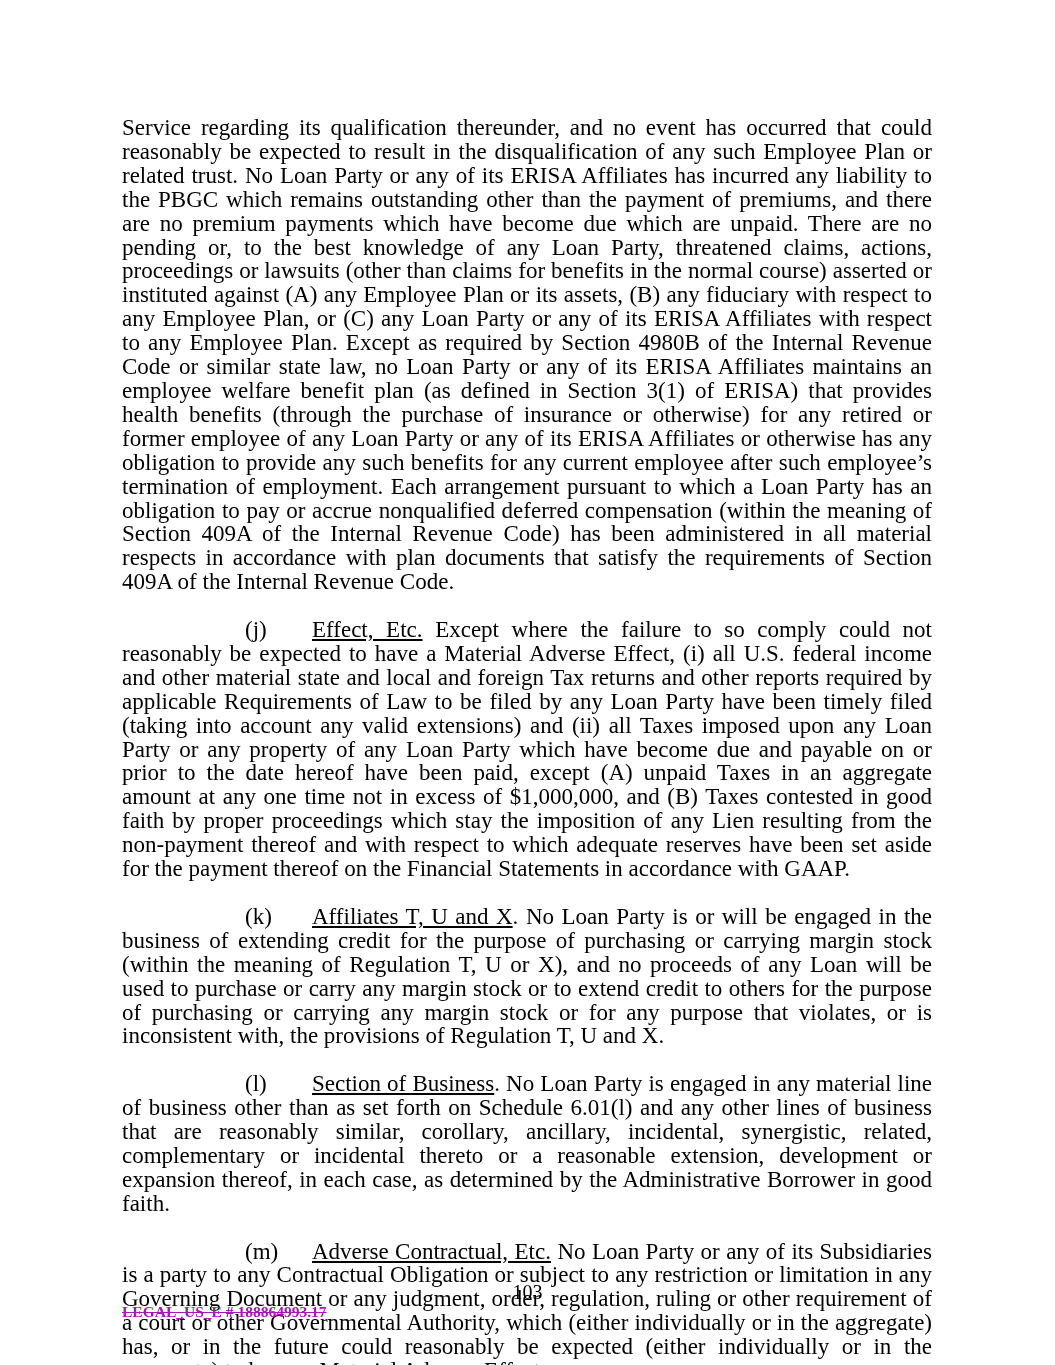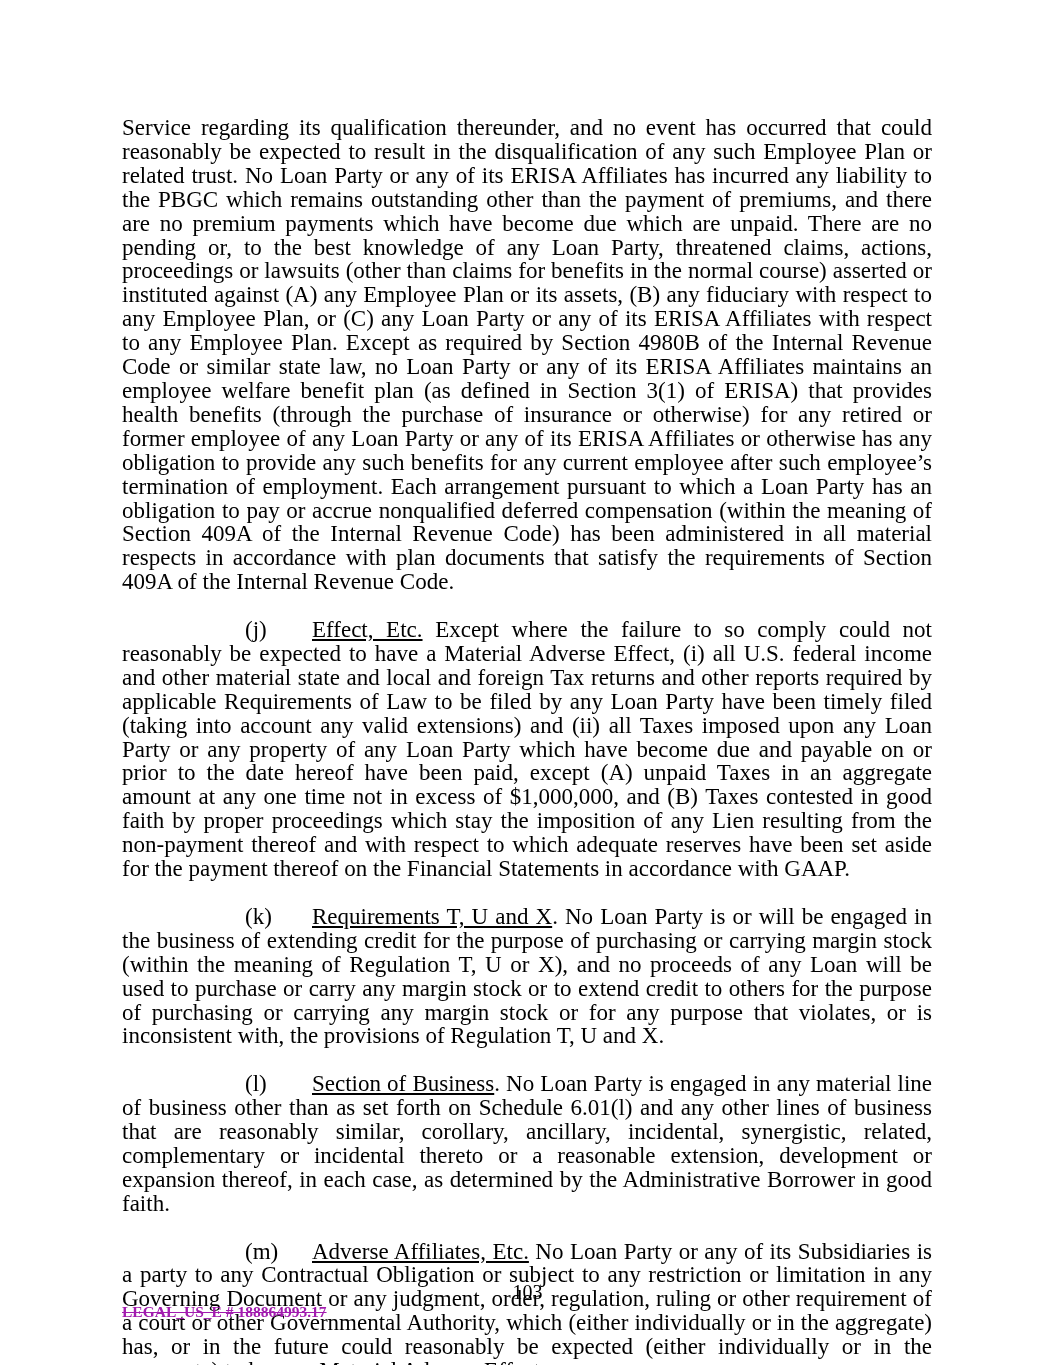--- a/index.html
+++ b/index.html
@@ -67,27 +67,27 @@
 
 <div class="page">
 
   <div class="content">
 
     <p class="para continuation"><span>Service regarding its qualification thereunder, and no event has occurred that could reasonably be expected to result in the disqualification of any such Employee Plan or related trust.  No Loan Party or any of its ERISA Affiliates has incurred any liability to the PBGC which remains outstanding other than the payment of premiums, and there are no premium payments which have become due which are unpaid.  There are no pending or, to the best knowledge of any Loan Party, threatened claims, actions, proceedings or lawsuits (other than claims for benefits in the normal course) asserted or instituted against (A) any Employee Plan or its assets, (B) any fiduciary with respect to any Employee Plan, or (C) any Loan Party or any of its ERISA Affiliates with respect to any Employee Plan.  Except as required by Section 4980B of the Internal Revenue Code or similar state law, no Loan Party or any of its ERISA Affiliates maintains an employee welfare benefit plan (as defined in Section 3(1) of ERISA) that provides health benefits (through the purchase of insurance or otherwise) for any retired or former employee of any Loan Party or any of its ERISA Affiliates or otherwise has any obligation to provide any such benefits for any current employee after such employee’s termination of employment.  Each arrangement pursuant to which a Loan Party has an obligation to pay or accrue nonqualified deferred compensation (within the meaning of Section 409A of the Internal Revenue Code) has been administered in all material respects in accordance with plan documents that satisfy the requirements of Section 409A of the Internal Revenue Code.</span></p>
 
     <p class="para"><span class="para-letter">(j)</span><span class="para-heading">Effect, Etc.</span><span></span>
       <span>Except where the failure to so comply could not reasonably be expected to have a Material Adverse Effect, (i) all U.S. federal income and other material state and local and foreign Tax returns and other reports required by applicable Requirements of Law to be filed by any Loan Party have been timely filed (taking into account any valid extensions) and (ii) all Taxes imposed upon any Loan Party or any property of any Loan Party which have become due and payable on or prior to the date hereof have been paid, except (A) unpaid Taxes in an aggregate amount at any one time not in excess of $1,000,000, and (B) Taxes contested in good faith by proper proceedings which stay the imposition of any Lien resulting from the non-payment thereof and with respect to which adequate reserves have been set aside for the payment thereof on the Financial Statements in accordance with GAAP.</span></p>
 
-    <p class="para"><span class="para-letter">(k)</span><span class="para-heading">Requirements T, U and X</span><span>.</span>
+    <p class="para"><span class="para-letter">(k)</span><span class="para-heading">Affiliates T, U and X</span><span>.</span>
       <span>No Loan Party is or will be engaged in the business of extending credit for the purpose of purchasing or carrying margin stock (within the meaning of Regulation T, U or X), and no proceeds of any Loan will be used to purchase or carry any margin stock or to extend credit to others for the purpose of purchasing or carrying any margin stock or for any purpose that violates, or is inconsistent with, the provisions of Regulation T, U and X.</span></p>
 
     <p class="para"><span class="para-letter">(l)</span><span class="para-heading">Section of Business</span><span>.</span>
       <span>No Loan Party is engaged in any material line of business other than as set forth on Schedule 6.01(l) and any other lines of business that are reasonably similar, corollary, ancillary, incidental, synergistic, related, complementary or incidental thereto or a reasonable extension, development or expansion thereof, in each case, as determined by the Administrative Borrower in good faith.</span></p>
 
-    <p class="para"><span class="para-letter">(m)</span><span class="para-heading">Adverse Affiliates, Etc.</span><span></span>
+    <p class="para"><span class="para-letter">(m)</span><span class="para-heading">Adverse Contractual, Etc.</span><span></span>
       <span>No Loan Party or any of its Subsidiaries is a party to any Contractual Obligation or subject to any restriction or limitation in any Governing Document or any judgment, order, regulation, ruling or other requirement of a court or other Governmental Authority, which (either individually or in the aggregate) has, or in the future could reasonably be expected (either individually or in the aggregate) to have, a Material Adverse Effect.</span></p>
 
   </div>
 
   <div class="page-number">103</div>
 
   <div class="doc-id-footer">LEGAL_US_E # 188864993.17</div>
 
 </div>
 

